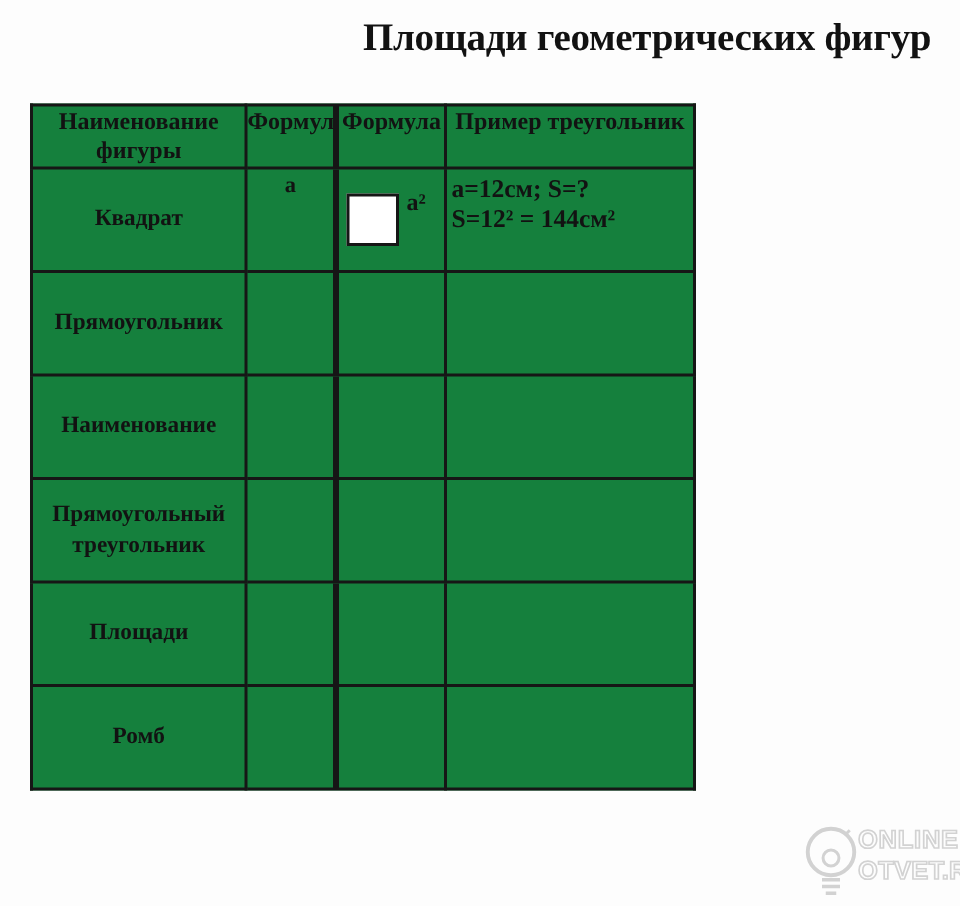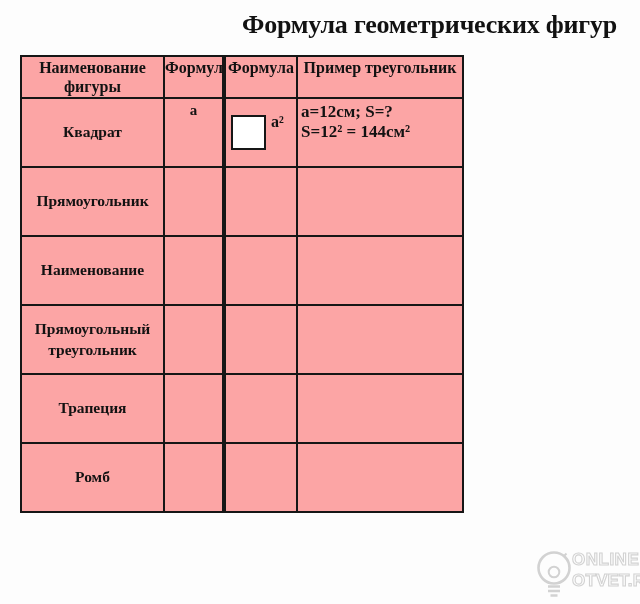--- a/index.html
+++ b/index.html
@@ -14,25 +14,25 @@
   .page-title {
     position: absolute;
     left: 242px; top: 10px;
     font-size: 26px;
     font-weight: bold;
     white-space: nowrap;
     letter-spacing: -0.2px;
   }
   table.fig-table {
     position: absolute;
-    left: 20px; top: 55px;
+    left: 20px; top: 69px;
     border-collapse: collapse;
     table-layout: fixed;
     width: 442px;
-    background: #fca5a5;
+    background: #15803d;
   }
   .fig-table th, .fig-table td {
     border: 2px solid #161616;
     padding: 0;
     overflow: hidden;
   }
   .fig-table col.c1 { width: 143px; }
   .fig-table col.c2 { width: 60px; }
   .fig-table col.c3 { width: 73px; }
   .fig-table col.c4 { width: 166px; }
@@ -91,21 +91,21 @@
   }
   .watermark {
     position: absolute;
     left: 527px; top: 543px;
     width: 113px; height: 60px;
   }
 </style>
 </head>
 <body>
 
-<div class="page-title">Формула геометрических фигур</div>
+<div class="page-title">Площади геометрических фигур</div>
 
 <table class="fig-table">
   <colgroup>
     <col class="c1">
       <col class="c2">
       <col class="c3">
       <col class="c4">
   </colgroup>
   <tbody>
       <tr class="hdr">
@@ -140,21 +140,21 @@
     <td class="col-formula"></td>
     <td></td>
   </tr>
   <tr class="row">
     <td class="name-cell">Прямоугольный треугольник</td>
     <td></td>
     <td class="col-formula"></td>
     <td></td>
   </tr>
   <tr class="row">
-    <td class="name-cell">Трапеция</td>
+    <td class="name-cell">Площади</td>
     <td></td>
     <td class="col-formula"></td>
     <td></td>
   </tr>
   <tr class="row">
     <td class="name-cell">Ромб</td>
     <td></td>
     <td class="col-formula"></td>
     <td></td>
   </tr>

